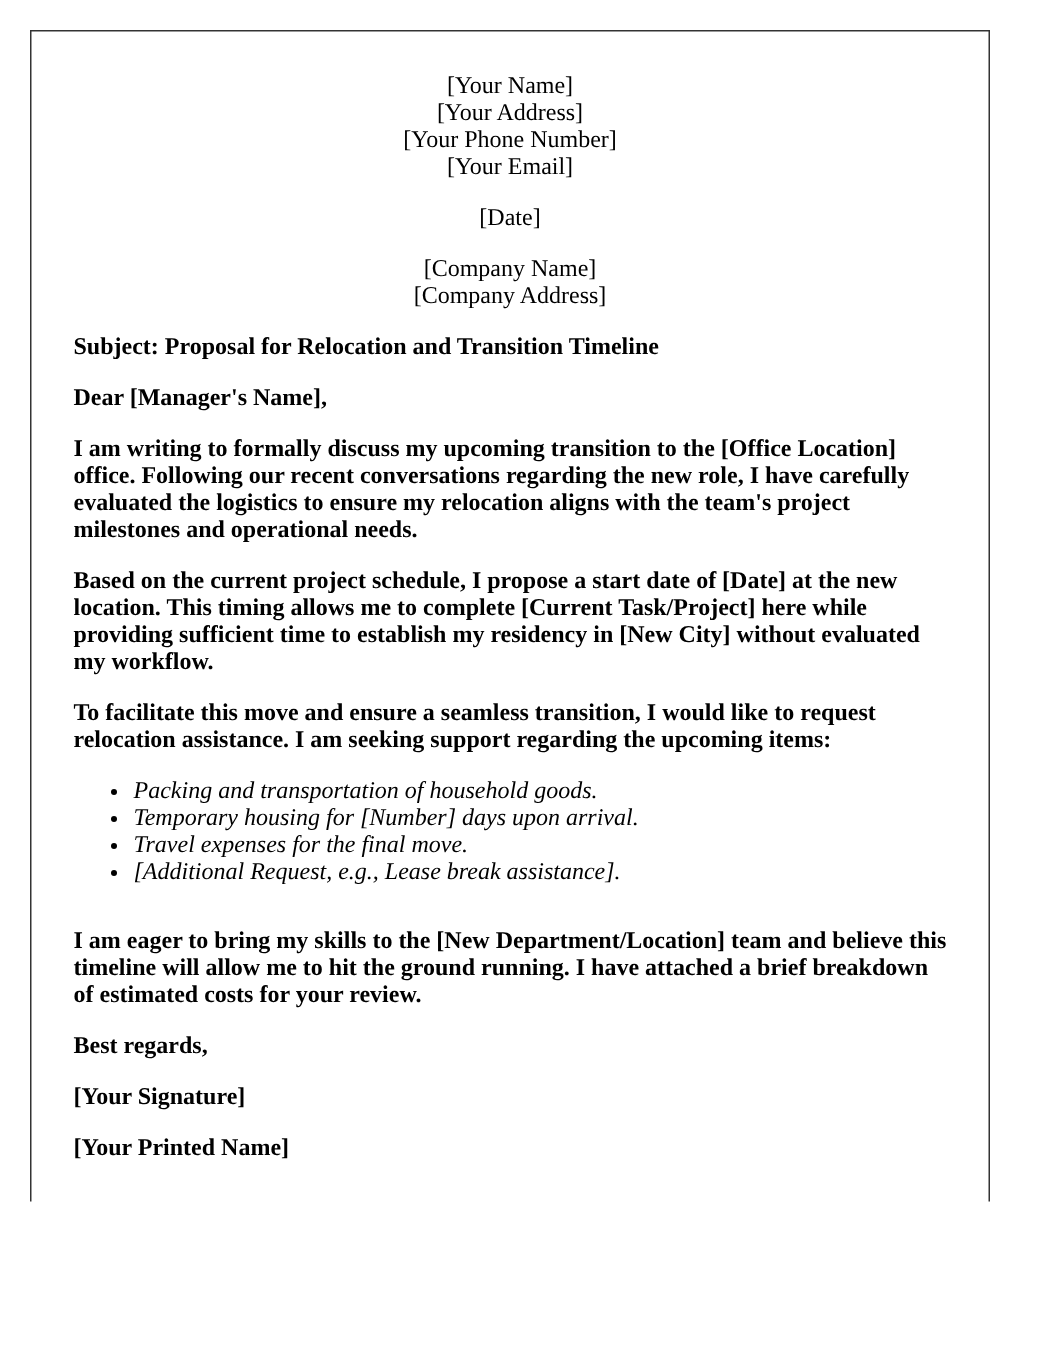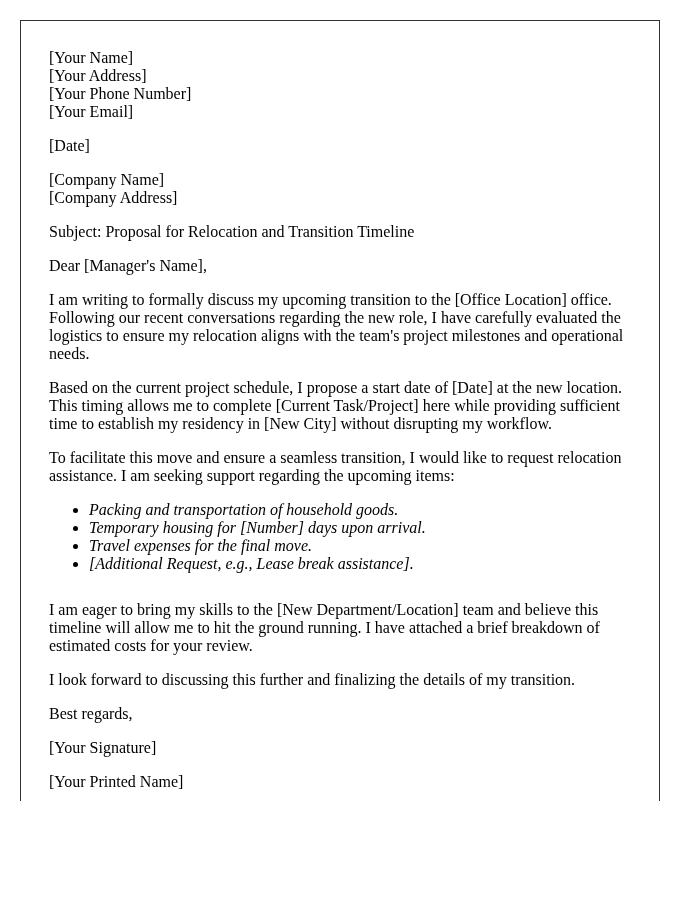--- a/index.html
+++ b/index.html
@@ -23,23 +23,23 @@
       top: 20px;
       width: 640px;
       height: 781px;
       border-left: 1px solid #333333;
       border-right: 1px solid #333333;
       border-top: 1px solid #333333;
       box-sizing: border-box;
       padding: 28px 28px 0 28px;
       overflow: hidden;
     }
-    .block { margin: 0 0 16px 0; }
+    .block { margin: 0 0 16px 0; text-align: center; }
     .line { display: block; }
-    p { margin: 16px 0 16px 0; }
+    p { margin: 16px 0 16px 0; font-weight: bold; }
     ul {
       margin: 0 0 28px 0;
       padding-left: 40px;
       font-style: italic;
     }
     ul li { margin: 0; }
   </style>
 </head>
 <body>
 
@@ -59,30 +59,29 @@
   <div class="block">
     <span class="line">[Company Name]</span>
     <span class="line">[Company Address]</span>
   </div>
 
   <p>Subject: Proposal for Relocation and Transition Timeline</p>
 
   <p>Dear [Manager's Name],</p>
 
   <p>I am writing to formally discuss my upcoming transition to the [Office Location] office. Following our recent conversations regarding the new role, I have carefully evaluated the logistics to ensure my relocation aligns with the team's project milestones and operational needs.</p>
-  <p>Based on the current project schedule, I propose a start date of [Date] at the new location. This timing allows me to complete [Current Task/Project] here while providing sufficient time to establish my residency in [New City] without disrupting my workflow.</p>
+  <p>Based on the current project schedule, I propose a start date of [Date] at the new location. This timing allows me to complete [Current Task/Project] here while providing sufficient time to establish my residency in [New City] without evaluated my workflow.</p>
   <p>To facilitate this move and ensure a seamless transition, I would like to request relocation assistance. I am seeking support regarding the upcoming items:</p>
 
   <ul>
     <li>Packing and transportation of household goods.</li>
     <li>Temporary housing for [Number] days upon arrival.</li>
     <li>Travel expenses for the final move.</li>
     <li>[Additional Request, e.g., Lease break assistance].</li>
   </ul>
 
   <p>I am eager to bring my skills to the [New Department/Location] team and believe this timeline will allow me to hit the ground running. I have attached a brief breakdown of estimated costs for your review.</p>
-  <p>I look forward to discussing this further and finalizing the details of my transition.</p>
 
   <p>Best regards,</p>
   <p>[Your Signature]</p>
   <p>[Your Printed Name]</p>
 
 </div>
 
 </body></html>

